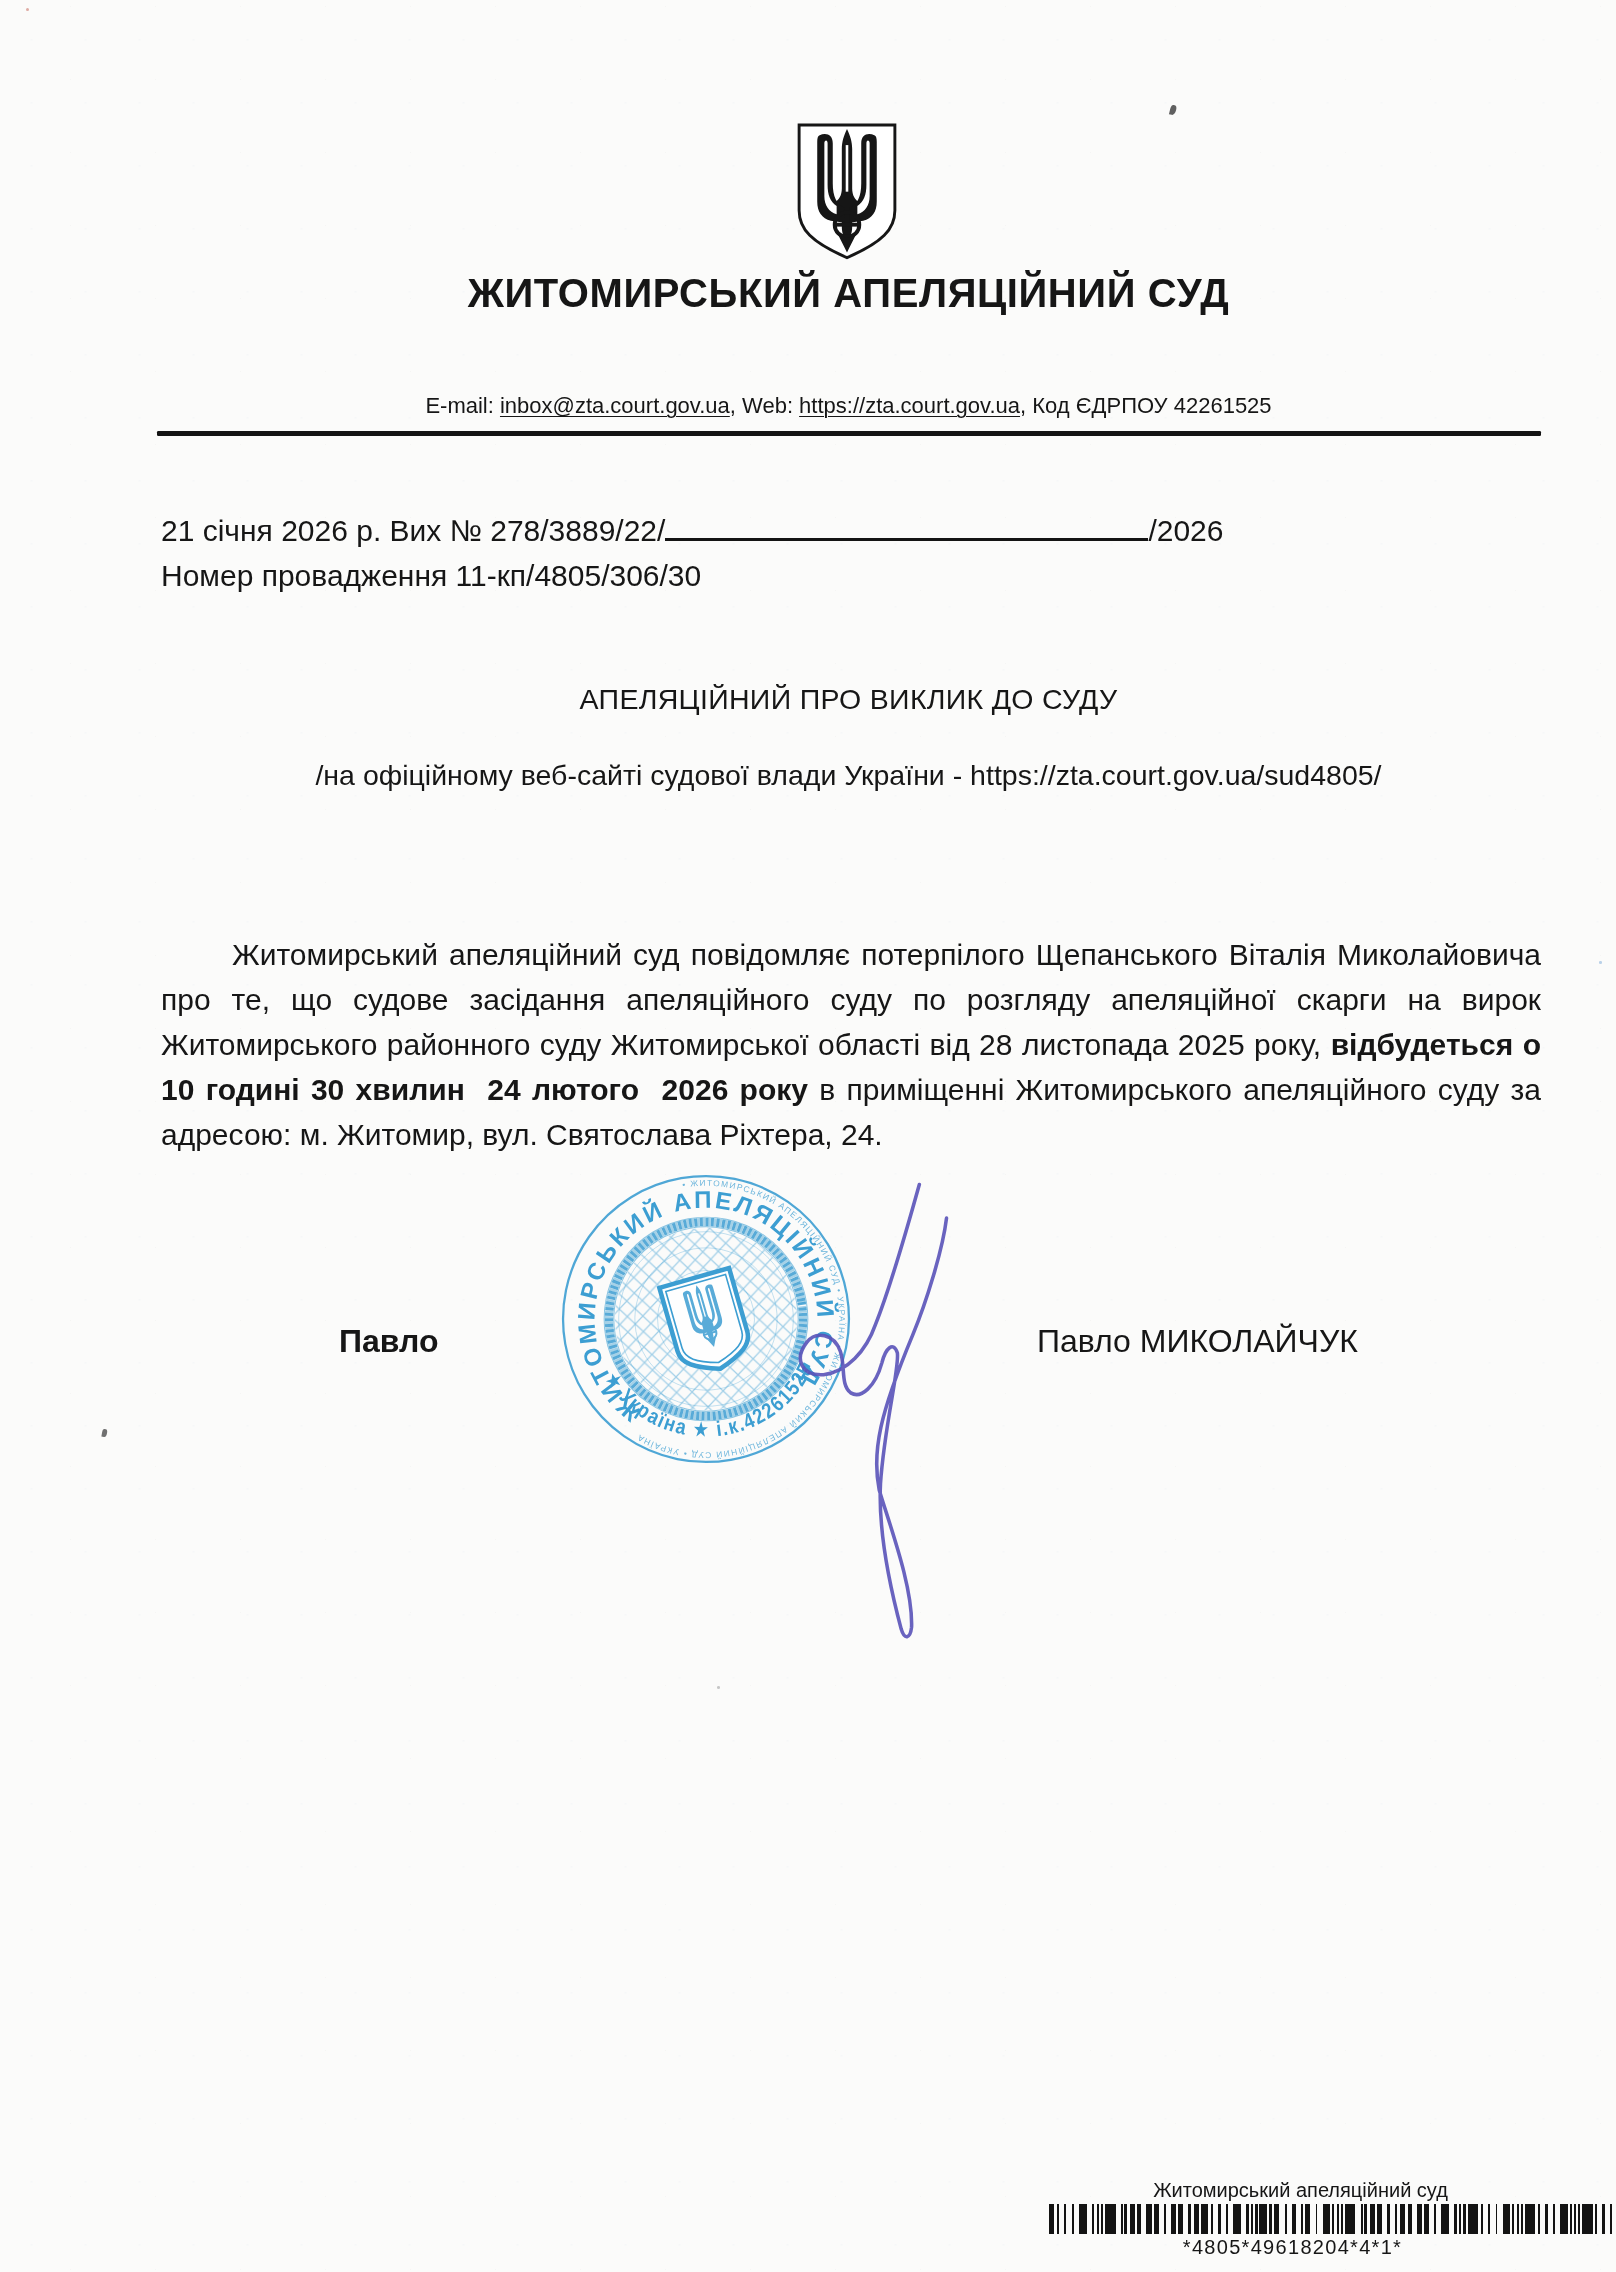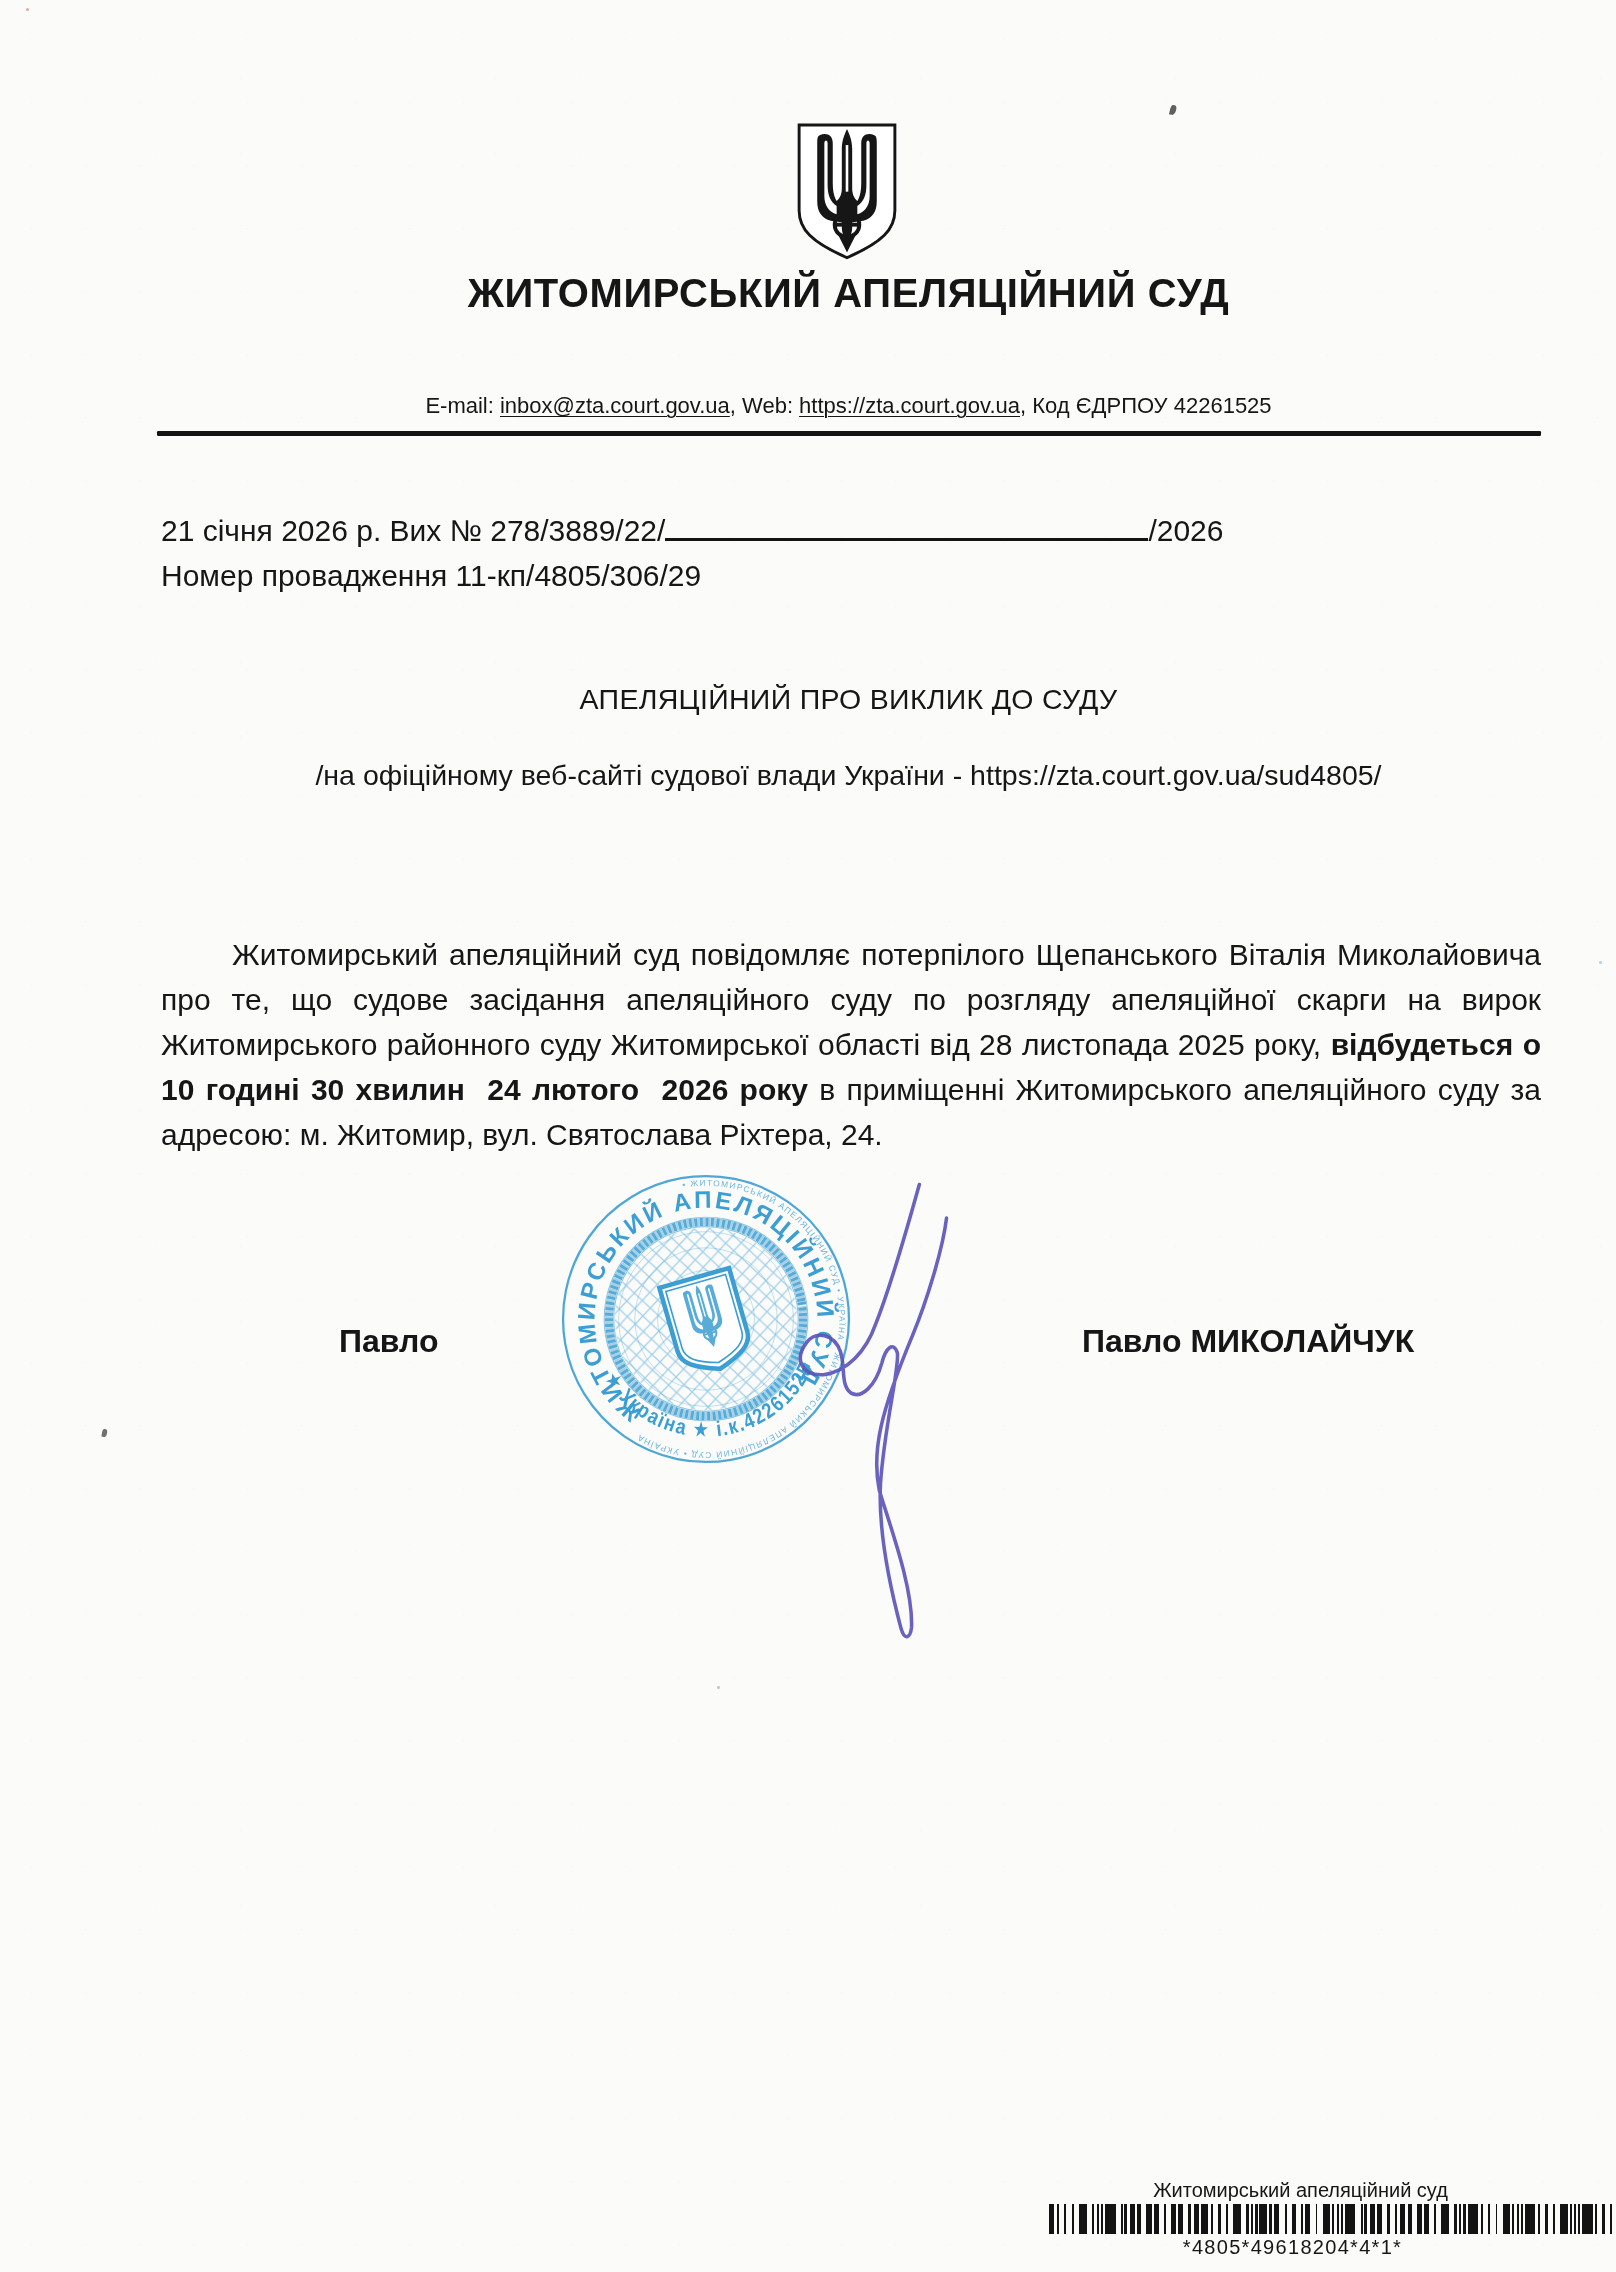--- a/index.html
+++ b/index.html
@@ -31,21 +31,21 @@
   .blank-line{display:inline-block;width:483px;height:7.8px;border-bottom:3.2px solid #141414;}
   .ann-heading{top:683px;font-size:28.5px;letter-spacing:0.3px;white-space:nowrap;}
   .ann-sub{top:759px;font-size:28.5px;white-space:nowrap;}
   .body-par{
     left:161px;top:932px;width:1380px;
     font-size:30px;line-height:45px;
     text-align:justify;text-indent:71px;
     white-space:pre-wrap;
   }
   .judge-label{left:339px;top:1323px;font-size:32px;font-weight:bold;}
-  .judge-name{left:1082px;top:1323px;font-size:32px;font-weight:bold;white-space:nowrap;}
+  .judge-name{left:1037px;top:1323px;font-size:32px;font-weight:normal;white-space:nowrap;}
   .stamp-wrap{left:554px;top:1167px;width:304px;height:304px;opacity:.93;}
   .sig-wrap{left:764px;top:1166px;width:233px;height:512px;}
   .bc-caption{left:1049px;top:2179px;width:503px;text-align:center;font-size:20px;white-space:nowrap;}
   .bc-bars{left:1049px;top:2204px;width:565px;height:30px;display:flex;overflow:hidden;}
   .bc-bars b{display:block;height:100%;flex:none;}
   .bc-bars b.br{background:#131313;}
   .bc-bars b.sp{background:transparent;}
   .bc-number{left:1049px;top:2236px;width:487px;text-align:center;font-size:20px;letter-spacing:1.3px;white-space:nowrap;}
   
   .speck{position:absolute;pointer-events:none;}
@@ -77,21 +77,21 @@
 
   <div class="abs centerblock court-title">ЖИТОМИРСЬКИЙ АПЕЛЯЦІЙНИЙ СУД</div>
 
 
   <div class="abs centerblock addr2"><span>E-mail: </span><span class="lnk">inbox@zta.court.gov.ua</span><span>, Web: </span><span class="lnk">https://zta.court.gov.ua</span><span>, Код ЄДРПОУ 42261525</span></div>
 
   <div class="abs hr-rule"></div>
 
   <div class="abs ref-line1"><span>21 січня 2026 р. Вих № 278/3889/22/</span><span class="blank-line"></span><span>/2026</span></div>
 
-  <div class="abs ref-line2">Номер провадження 11-кп/4805/306/29</div>
+  <div class="abs ref-line2">Номер провадження 11-кп/4805/306/30</div>
 
   <div class="abs centerblock ann-heading">АПЕЛЯЦІЙНИЙ ПРО ВИКЛИК ДО СУДУ</div>
   <div class="abs centerblock ann-sub">/на офіційному веб-сайті судової влади України - https://zta.court.gov.ua/sud4805/</div>
 
   <div class="abs body-par"><span>Житомирський апеляційний суд повідомляє потерпілого Щепанського Віталія Миколайовича про те, що судове засідання апеляційного суду по розгляду апеляційної скарги на вирок Житомирського районного суду Житомирської області від 28 листопада 2025 року, </span><b>відбудеться о 10 годині 30 хвилин  24 лютого  2026 року</b><span> в приміщенні Житомирського апеляційного суду за адресою: м. Житомир, вул. Святослава Ріхтера, 24.</span></div>
 
   <div class="abs judge-label">Павло</div>
   <div class="abs judge-name">Павло МИКОЛАЙЧУК</div>
 
   <svg class="abs stamp-wrap" viewBox="0 0 470 470">

